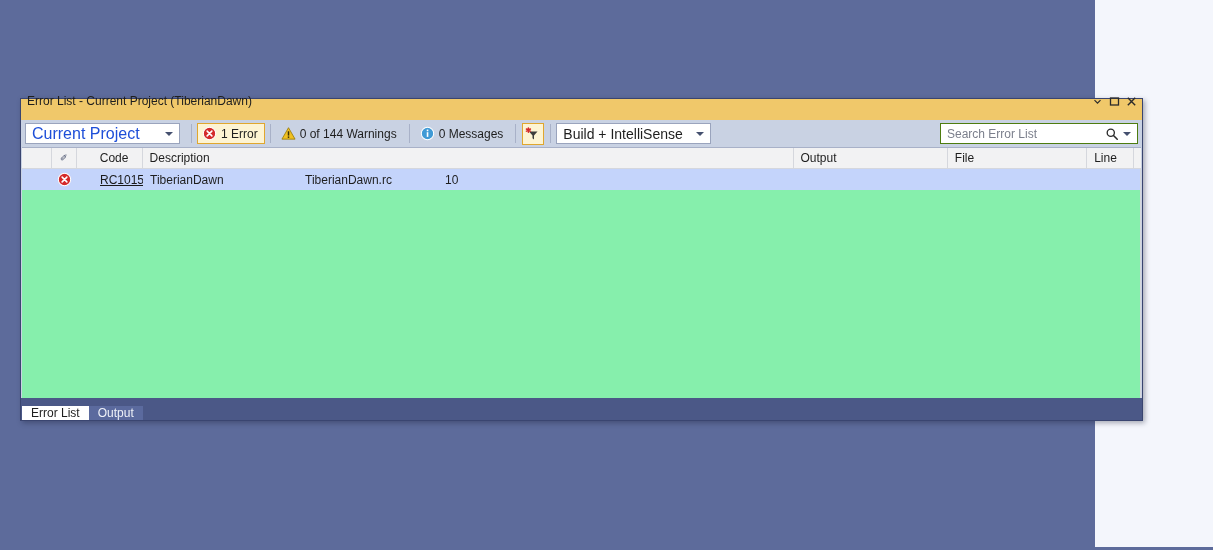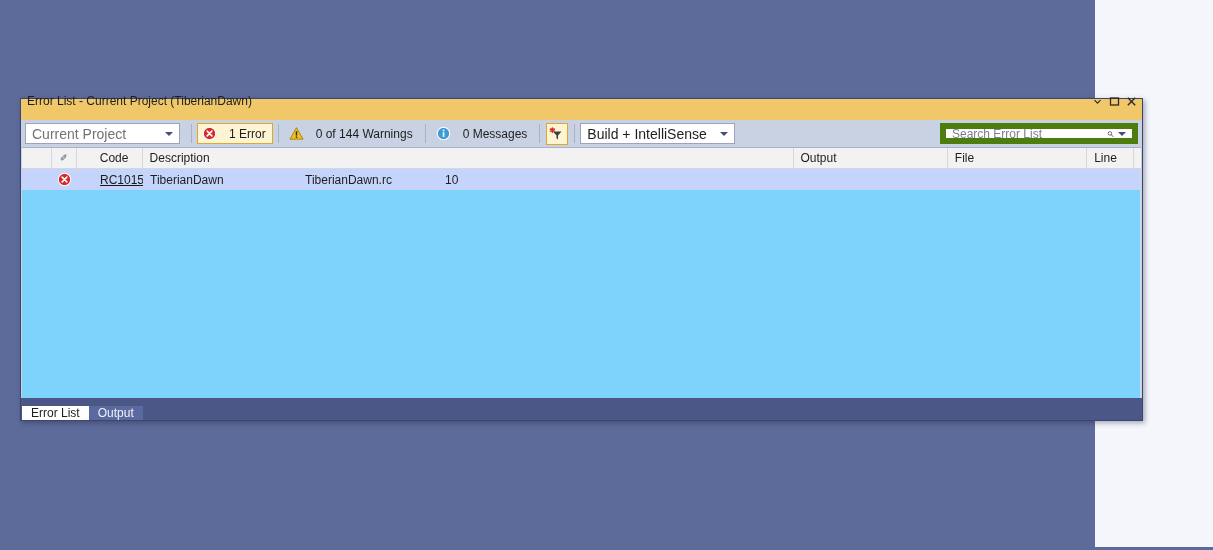--- a/index.html
+++ b/index.html
@@ -79,40 +79,40 @@
     width: 155px; height: 21px;
     background: #ffffff;
     border: 1px solid #9aa4bd;
     display: flex; align-items: center;
     padding: 0 2px 0 6px;
     margin-right: 6px;
     cursor: default;
   }
   #scope-dropdown .lbl {
     flex: 1 1 auto;
-    font-size: 14px; color: #737373;
+    font-size: 16px; color: #1d4ed8;
     white-space: nowrap;
   }
   .tiny-caret {
     width: 0; height: 0;
     border-left: 4px solid transparent;
     border-right: 4px solid transparent;
     border-top: 4px solid #45506f;
     margin-right: 4px;
   }
   .tb-sep {
     width: 1px; height: 19px;
     background: #a8b1c8;
     margin: 0 5px;
   }
   .filter-toggle {
     height: 21px;
     display: flex; align-items: center;
     padding: 0 6px 0 4px;
-    gap: 12px;
+    gap: 4px;
     border: 1px solid transparent;
     cursor: default;
     white-space: nowrap;
   }
   .filter-toggle.active {
     background: #fdf4d3;
     border: 1px solid #e0a72e;
   }
   .filter-toggle .cnt {
     font-size: 12px; color: #1e1e1e;
@@ -139,21 +139,21 @@
   #build-filter-dropdown .lbl {
     flex: 1 1 auto;
     font-size: 14px; color: #1e1e1e; white-space: nowrap;
   }
 
   #search-box {
     position: absolute;
     right: 4px; top: 3px;
     width: 198px; height: 21px;
     background: #ffffff;
-    border: 6px solid #4d7c0f;
+    border: 1px solid #4d7c0f;
     display: flex; align-items: center;
     padding: 0 2px 0 6px;
   }
   #search-input {
     flex: 1 1 auto;
     border: 0; outline: 0;
     font-family: "Liberation Sans", sans-serif;
     font-size: 12px;
     color: #6f7480;
     background: transparent;
@@ -194,21 +194,21 @@
   }
   .col-spacer { width: 30px; }
   .col-sev    { width: 25px; justify-content: center; padding-left: 0 !important; }
   .col-code   { width: 50px; margin-left: 16px; }
   .col-desc   { width: 654px; }
   .col-proj   { width: 155px; }
   .col-file   { width: 140px; text-align: right; }
   .col-line   { width: 47px; }
   .col-end    { flex: 1 1 auto; border-right: none !important; }
 
-  #grid-body { flex: 1 1 auto; background: #7dd3fc; position: relative; }
+  #grid-body { flex: 1 1 auto; background: #86efac; position: relative; }
   .grid-row {
     height: 21px;
     display: flex;
     align-items: center;
     font-size: 12px;
     color: #1e1e1e;
     cursor: default;
   }
   .grid-row.selected { background: #c4d4fb; }
   .grid-row .cell {

